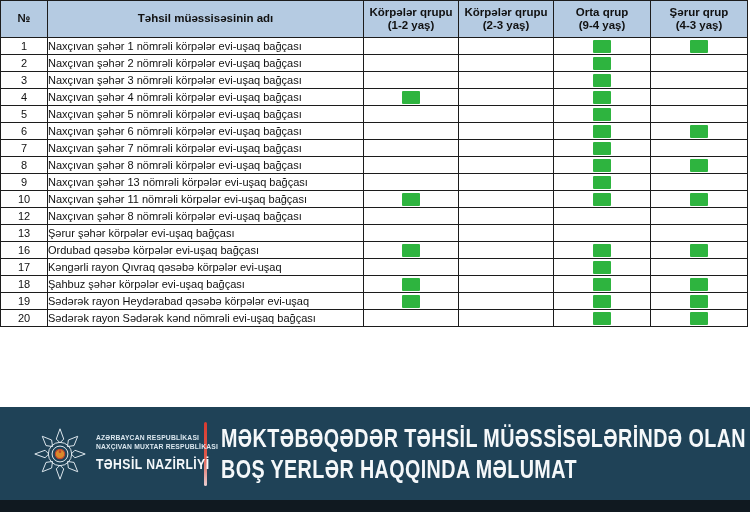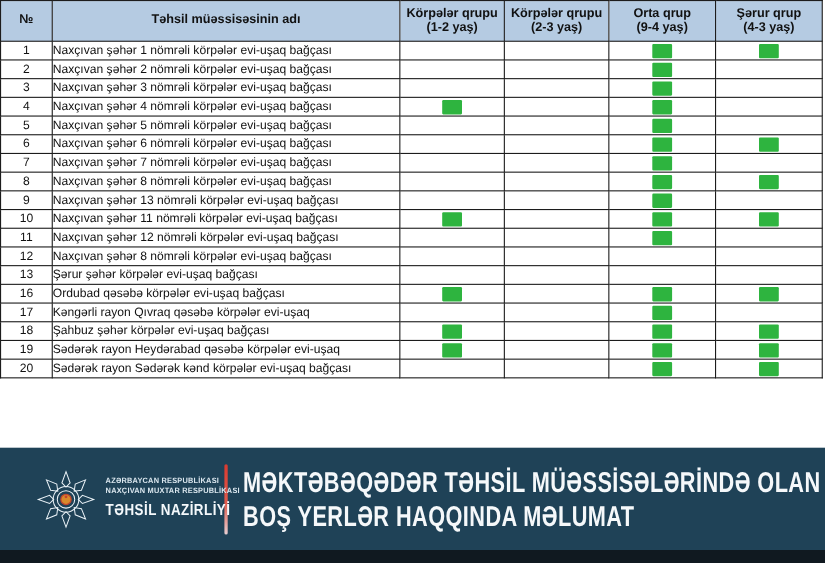--- a/index.html
+++ b/index.html
@@ -215,30 +215,20 @@
             </td>
             <td class="mark-cell"></td>
             <td class="mark-cell">
               <div class="mark"></div>
             </td>
             <td class="mark-cell">
               <div class="mark"></div>
             </td>
           </tr>
           <tr class="body-row">
-            <td class="num-cell">11</td>
-            <td class="name-cell">Naxçıvan şəhər 12 nömrəli körpələr evi-uşaq bağçası</td>
-            <td class="mark-cell"></td>
-            <td class="mark-cell"></td>
-            <td class="mark-cell">
-              <div class="mark"></div>
-            </td>
-            <td class="mark-cell"></td>
-          </tr>
-          <tr class="body-row">
             <td class="num-cell">12</td>
             <td class="name-cell">Naxçıvan şəhər 8 nömrəli körpələr evi-uşaq bağçası</td>
             <td class="mark-cell"></td>
             <td class="mark-cell"></td>
             <td class="mark-cell"></td>
             <td class="mark-cell"></td>
           </tr>
           <tr class="body-row">
             <td class="num-cell">13</td>
             <td class="name-cell">Şərur şəhər körpələr evi-uşaq bağçası</td>
@@ -294,21 +284,21 @@
             <td class="mark-cell"></td>
             <td class="mark-cell">
               <div class="mark"></div>
             </td>
             <td class="mark-cell">
               <div class="mark"></div>
             </td>
           </tr>
           <tr class="body-row">
             <td class="num-cell">20</td>
-            <td class="name-cell">Sədərək rayon Sədərək kənd körpələr evi-uşaq bağçası</td>
+            <td class="name-cell">Sədərək rayon Sədərək kənd nömrəli evi-uşaq bağçası</td>
             <td class="mark-cell"></td>
             <td class="mark-cell"></td>
             <td class="mark-cell">
               <div class="mark"></div>
             </td>
             <td class="mark-cell">
               <div class="mark"></div>
             </td>
           </tr>
         </tbody>

